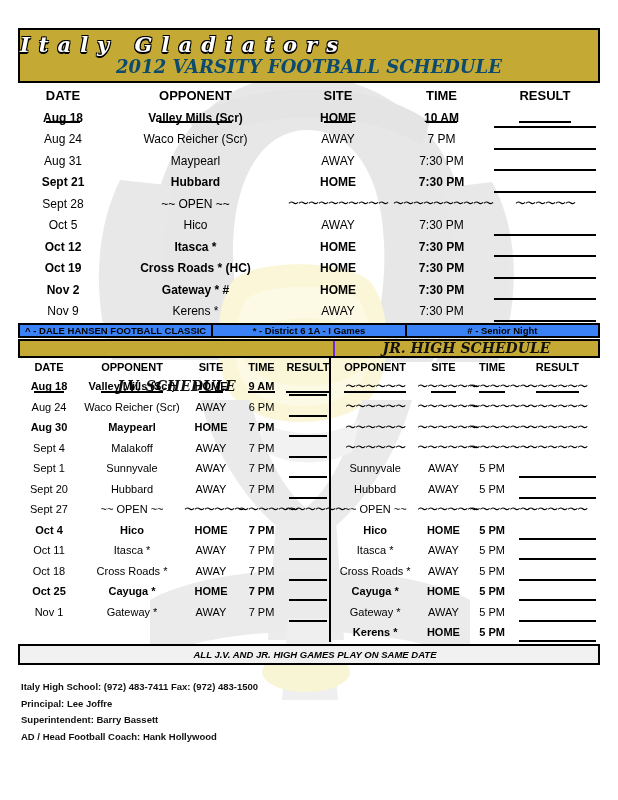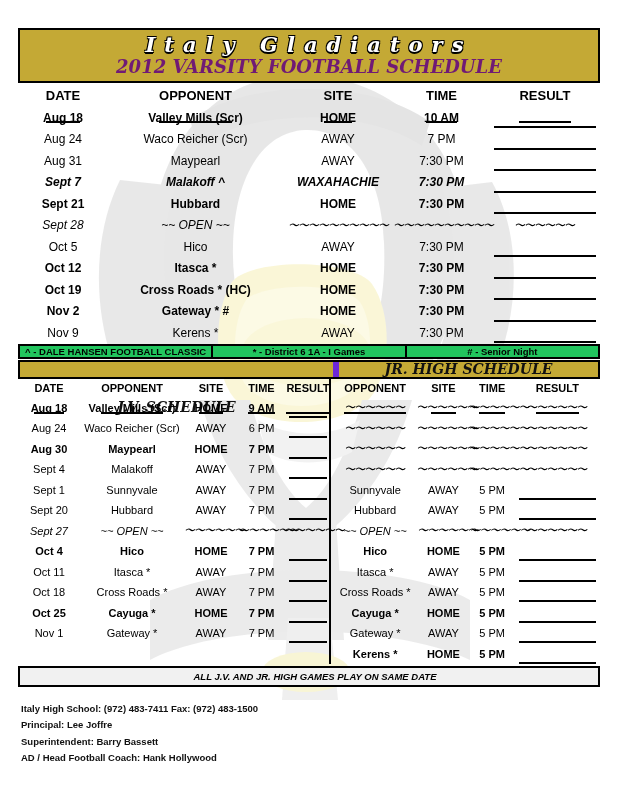--- a/index.html
+++ b/index.html
@@ -37,40 +37,40 @@
     z-index: 2;
   }
 
   
   .banner {
     border: 2px solid #000;
     background: #c4a935;
     padding: 2px 0 3px 0;
   }
   .banner-title {
-    text-align: center;
+    text-align: left;
     font-family: "DejaVu Serif", serif;
     font-style: italic;
     font-weight: bold;
     font-size: 21px;
     letter-spacing: 9px;
     color: #ffffff;
     text-shadow:
       -1px -1px 0 #000, 1px -1px 0 #000,
       -1px  1px 0 #000, 1px  1px 0 #000,
        0px  2px 0 #000;
     line-height: 1.25;
   }
   .banner-sub {
     text-align: center;
     font-family: "DejaVu Serif", serif;
     font-style: italic;
     font-weight: bold;
     font-size: 18px;
-    color: #701a75;
+    color: #0c4a6e;
     line-height: 1.15;
     margin-top: -1px;
   }
 
   
   table.sched {
     width: 100%;
     border-collapse: collapse;
     table-layout: fixed;
   }
@@ -99,21 +99,21 @@
   #varsity th { font-size: 13px; }
   .v-date  { width: 90px; }
   .v-opp   { width: 175px; }
   .v-site  { width: 110px; }
   .v-time  { width: 97px; }
   .v-res   { width: 110px; }
 
   
   .bold   { font-weight: bold; }
   .reg    { font-weight: normal; }
-  .ital   { font-style: italic; }
+  .ital   { }
   .bi     { font-weight: bold; font-style: italic; }
 
   
   .sq {
     font-size: 12px;
     letter-spacing: -0.5px;
     color: #000;
     display: inline-block;
   }
   .sq-wide { font-size: 11px; letter-spacing: -1px; }
@@ -127,21 +127,21 @@
     position: absolute;
     left: 4px; right: 4px; bottom: 0px;
     border-bottom: 2px solid #000;
   }
   .resline.nolineg::after { border-bottom: none; }
 
   
   .legend {
     display: flex;
     border: 2px solid #000;
-    background: #22c55e;
+    background: #3b82f6;
     height: 15px;
     align-items: center;
     margin-top: 1px;
   }
   .legend > div {
     flex: 1;
     text-align: center;
     font-size: 9.5px;
     font-weight: bold;
     color: #000;
@@ -161,21 +161,21 @@
     flex: 1;
     text-align: center;
     font-family: "DejaVu Serif", serif;
     font-style: italic;
     font-weight: bold;
     font-size: 14px;
     color: #111;
     line-height: 15px;
   }
   .subbanner > div.jv   { flex: 0 0 313px; margin-top: 38px; }
-  .subbanner > div.jh   { flex: 1; border-left: 6px solid #6d28d9; }
+  .subbanner > div.jh   { flex: 1; border-left: 2px solid #6d28d9; }
 
   
   #lower {
     display: flex;
     position: relative;
   }
   #lower .divider {
     position: absolute;
     left: 311px; top: 0; bottom: 0;
     width: 2px; background: #000;
@@ -297,27 +297,20 @@
             <td class=" reg">Waco Reicher (Scr)</td>
             <td class=" reg">AWAY</td>
             <td class=" reg">7 PM</td>
             <td class="resline"></td>
           </tr>
           <tr>
             <td class=" reg">Aug 31</td>
             <td class=" reg">Maypearl</td>
             <td class=" reg">AWAY</td>
             <td class=" reg">7:30 PM</td>
-            <td class="resline"></td>
-          </tr>
-          <tr>
-            <td class=" bi">Sept 7</td>
-            <td class=" bi">Malakoff ^</td>
-            <td class=" bi">WAXAHACHIE</td>
-            <td class=" bi">7:30 PM</td>
             <td class="resline"></td>
           </tr>
           <tr>
             <td class=" bold">Sept 21</td>
             <td class=" bold">Hubbard</td>
             <td class=" bold">HOME</td>
             <td class=" bold">7:30 PM</td>
             <td class="resline"></td>
           </tr>
           <tr>

